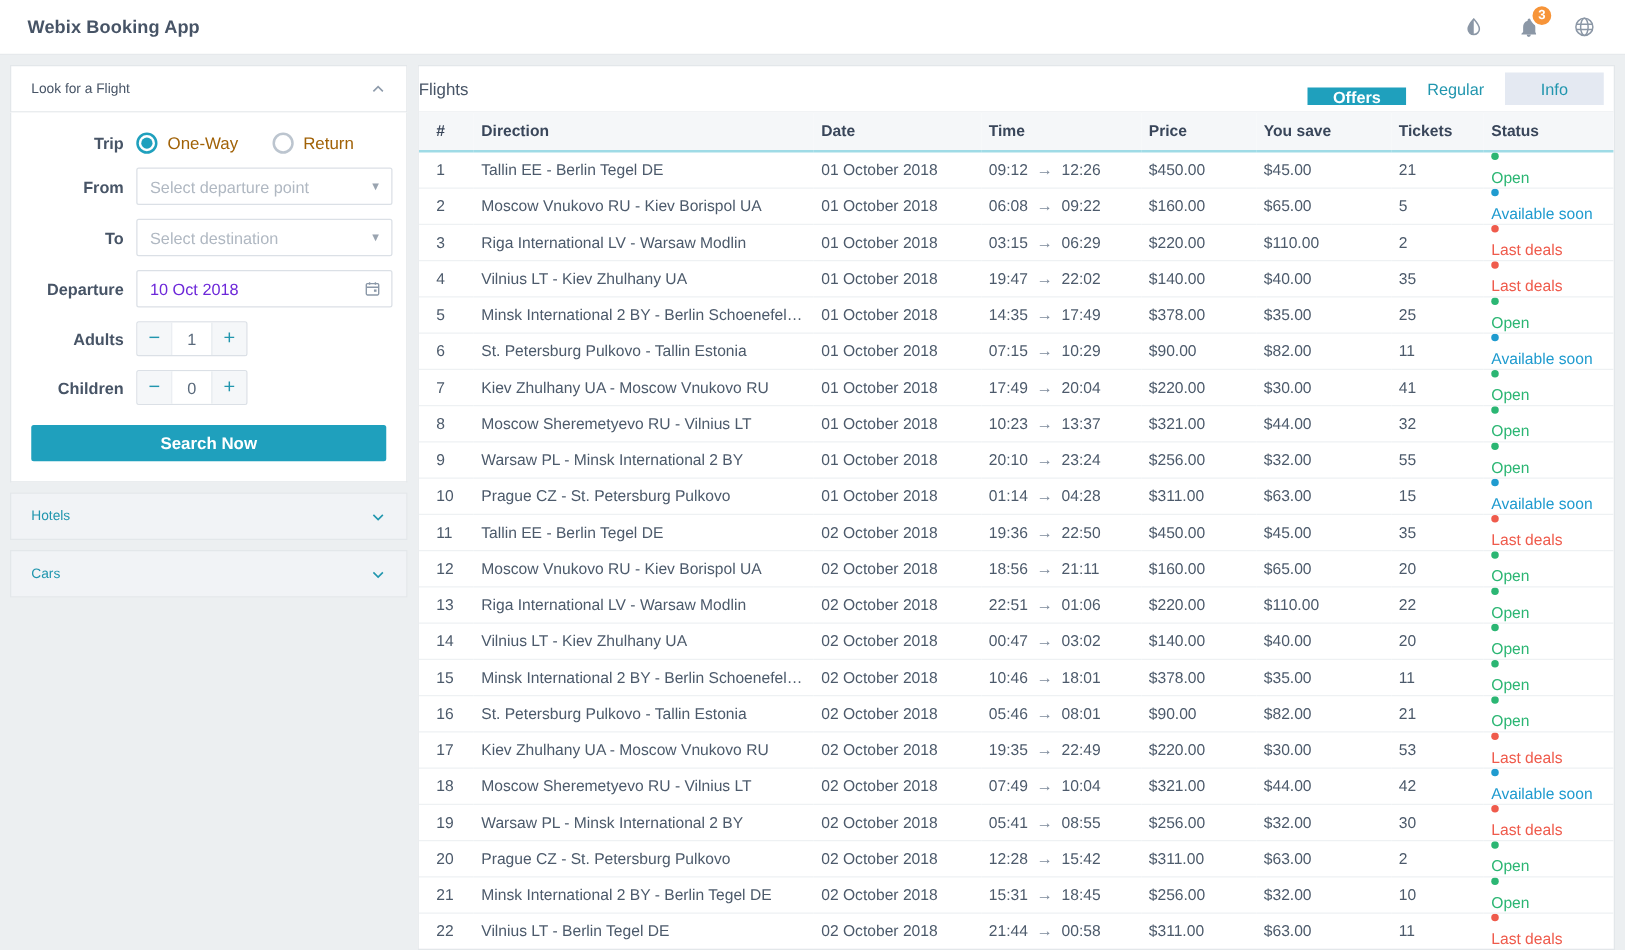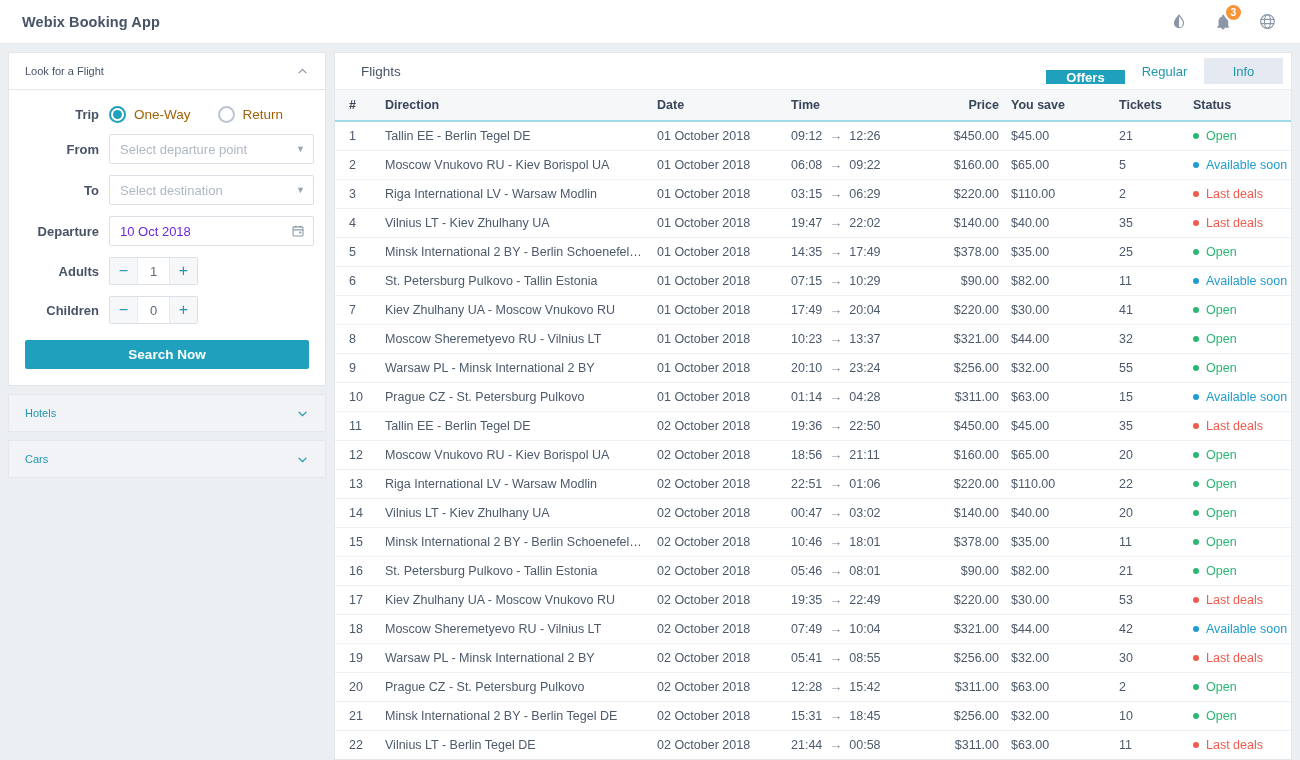--- a/index.html
+++ b/index.html
@@ -140,21 +140,21 @@
   
   #main {
     flex: 1; background: #fff;
     border: 1px solid #e3e7ea;
     display: flex; flex-direction: column;
     overflow: hidden;
   }
   #panel-head {
     height: 37px; flex: none;
     display: flex; align-items: center;
-    padding: 0 8px 0 26px;
+    padding: 0 8px 0 0;
     border-bottom: 1px solid #edf0f2;
   }
   #panel-title { font-size: 13.5px; color: #475466; }
   #tabs { margin-left: auto; display: flex; height: 26px; }
   .tab {
     min-width: 79px; padding: 0 14px;
     display: flex; align-items: center; justify-content: center;
     font-size: 13px; color: #2196ae; background: #fff;
     cursor: pointer;
   }
@@ -178,29 +178,29 @@
     font-size: 12.5px; color: #4c5a6b;
     border-bottom: 1px solid #eef1f3;
     padding: 0 6px;
     white-space: nowrap; overflow: hidden; text-overflow: ellipsis;
   }
   tbody td:first-child { padding-left: 14px; }
   .c-num   { width: 44px; }
   .c-dir   { width: 272px; }
   .c-date  { width: 134px; }
   .c-time  { width: 128px; }
-  .c-price { width: 92px; text-align: right; }
+  .c-price { width: 92px; }
   .c-save  { width: 108px; }
   .c-tick  { width: 74px; }
   .c-stat  { width: auto; }
 
   .timecell { display: flex; align-items: center; gap: 7px; }
   .arrow { color: #7d8a9b; font-size: 13px; line-height: 1; }
 
-  .status { display: flex; align-items: center; gap: 7px; }
+  .status { display: flex; gap: 7px; flex-direction: column; }
   .sdot { width: 6px; height: 6px; border-radius: 50%; flex: none; }
 </style>
 </head>
 <body>
 
 <div id="topbar">
   <div id="app-title">Webix Booking App</div>
 
   <div id="topbar-icons">
 

